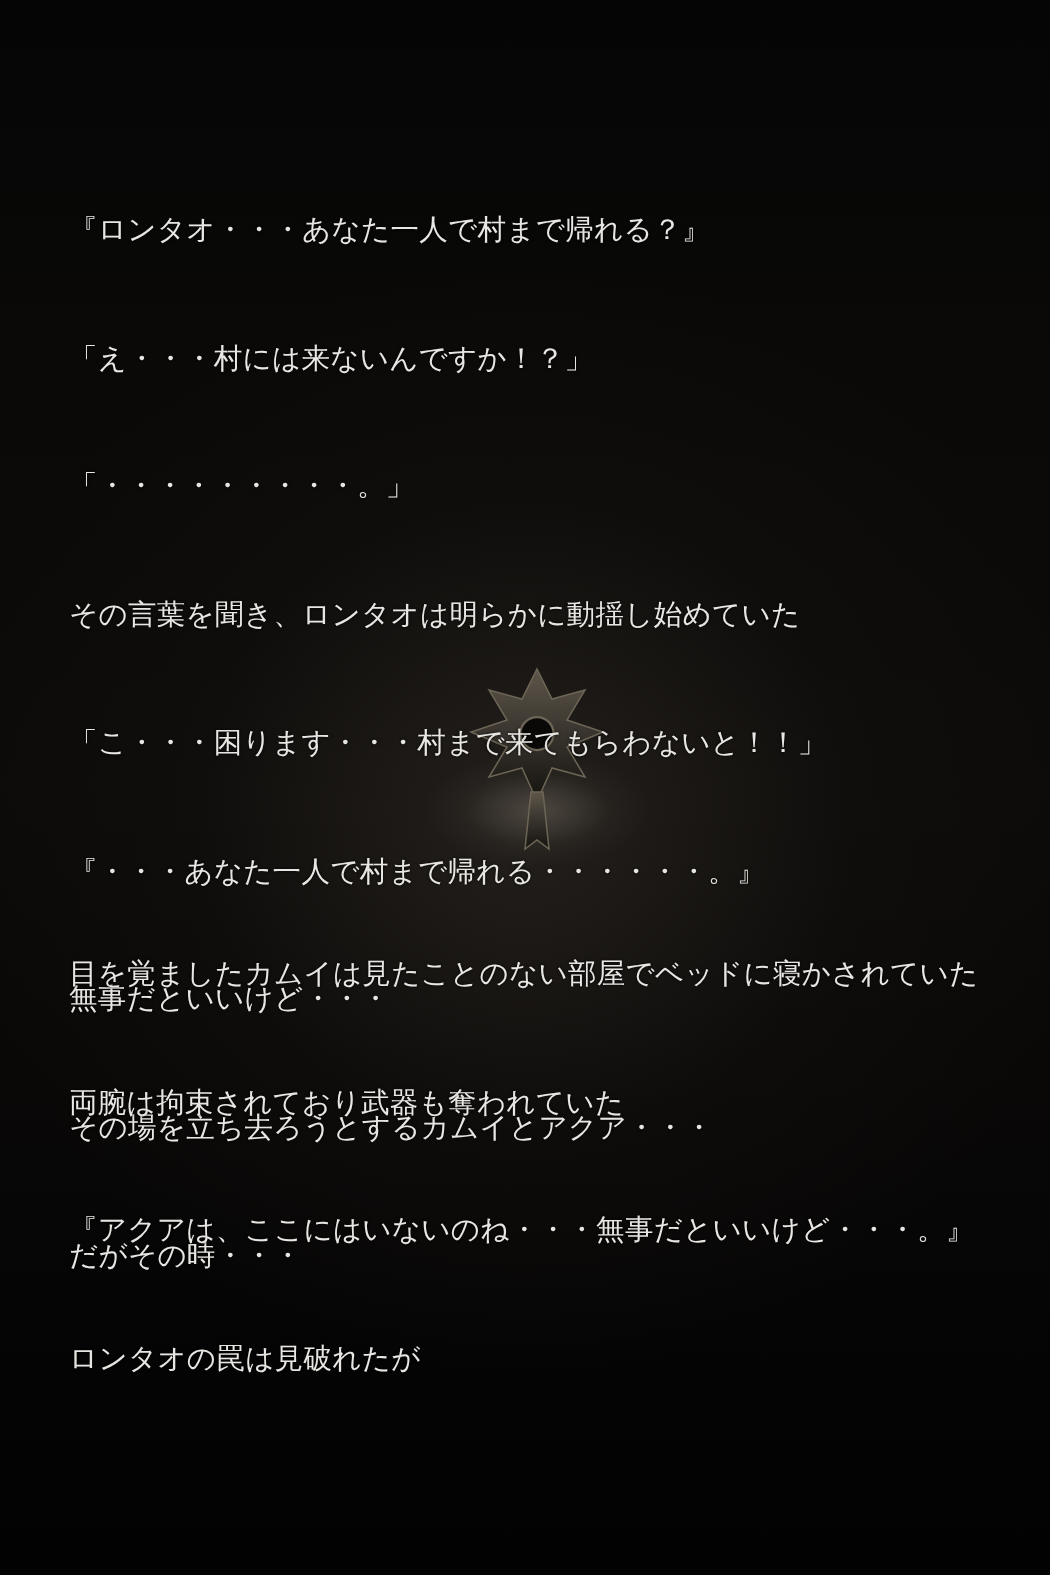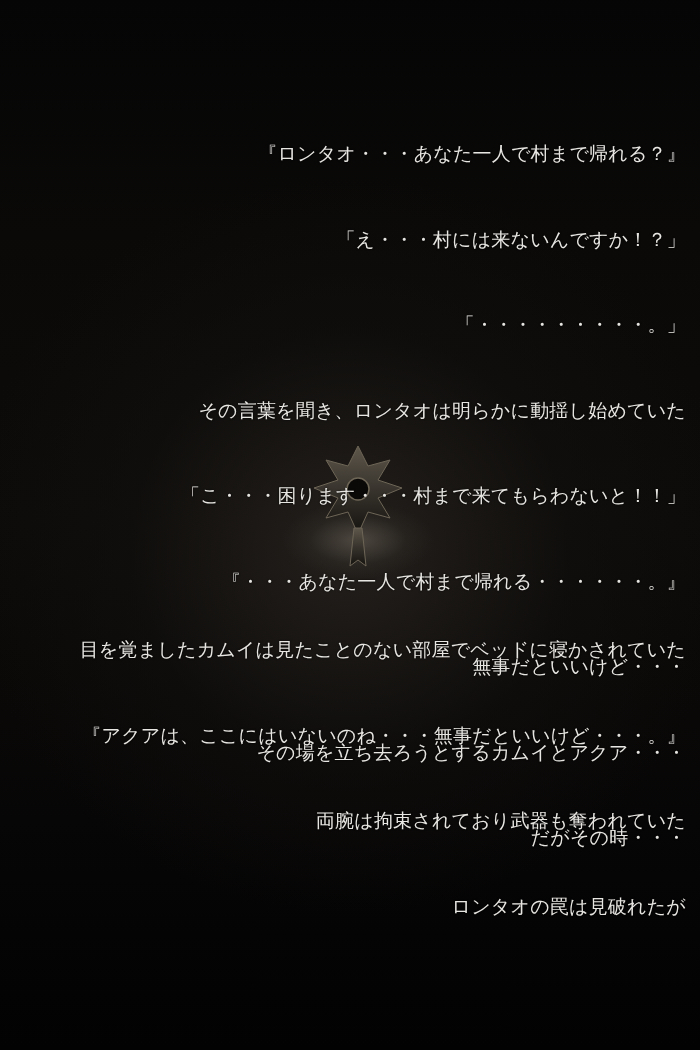--- a/index.html
+++ b/index.html
@@ -33,21 +33,20 @@
     line-height: 28.5px;
     letter-spacing: 0.2px;
     white-space: pre;
     text-shadow: 0 0 2px rgba(0,0,0,0.9);
   }
   #block-top { top: 82px; }
   #block-bottom { top: 578px; }
   .text-block .line {
     display: block;
     height: 28.5px;
-    text-align: right;
   }
   
   .emblem-wrap {
     position: absolute;
     left: 258px;
     top: 430px;
     width: 200px;
     height: 160px;
     pointer-events: none;
   }
@@ -103,22 +102,22 @@
     <span class="line">その場を立ち去ろうとするカムイとアクア・・・</span>
     <span class="line">だがその時・・・</span>
     
     
     
     
   </div>
 
   <div class="text-block" id="block-bottom">
     <span class="line">目を覚ましたカムイは見たことのない部屋でベッドに寝かされていた</span>
+    <span class="line">両腕は拘束されており武器も奪われていた</span>
     <span class="line">『アクアは、ここにはいないのね・・・無事だといいけど・・・。』</span>
-    <span class="line">両腕は拘束されており武器も奪われていた</span>
     <span class="line">ロンタオの罠は見破れたが</span>
     
     
     
     
     
     
   </div>
 
 </div>

